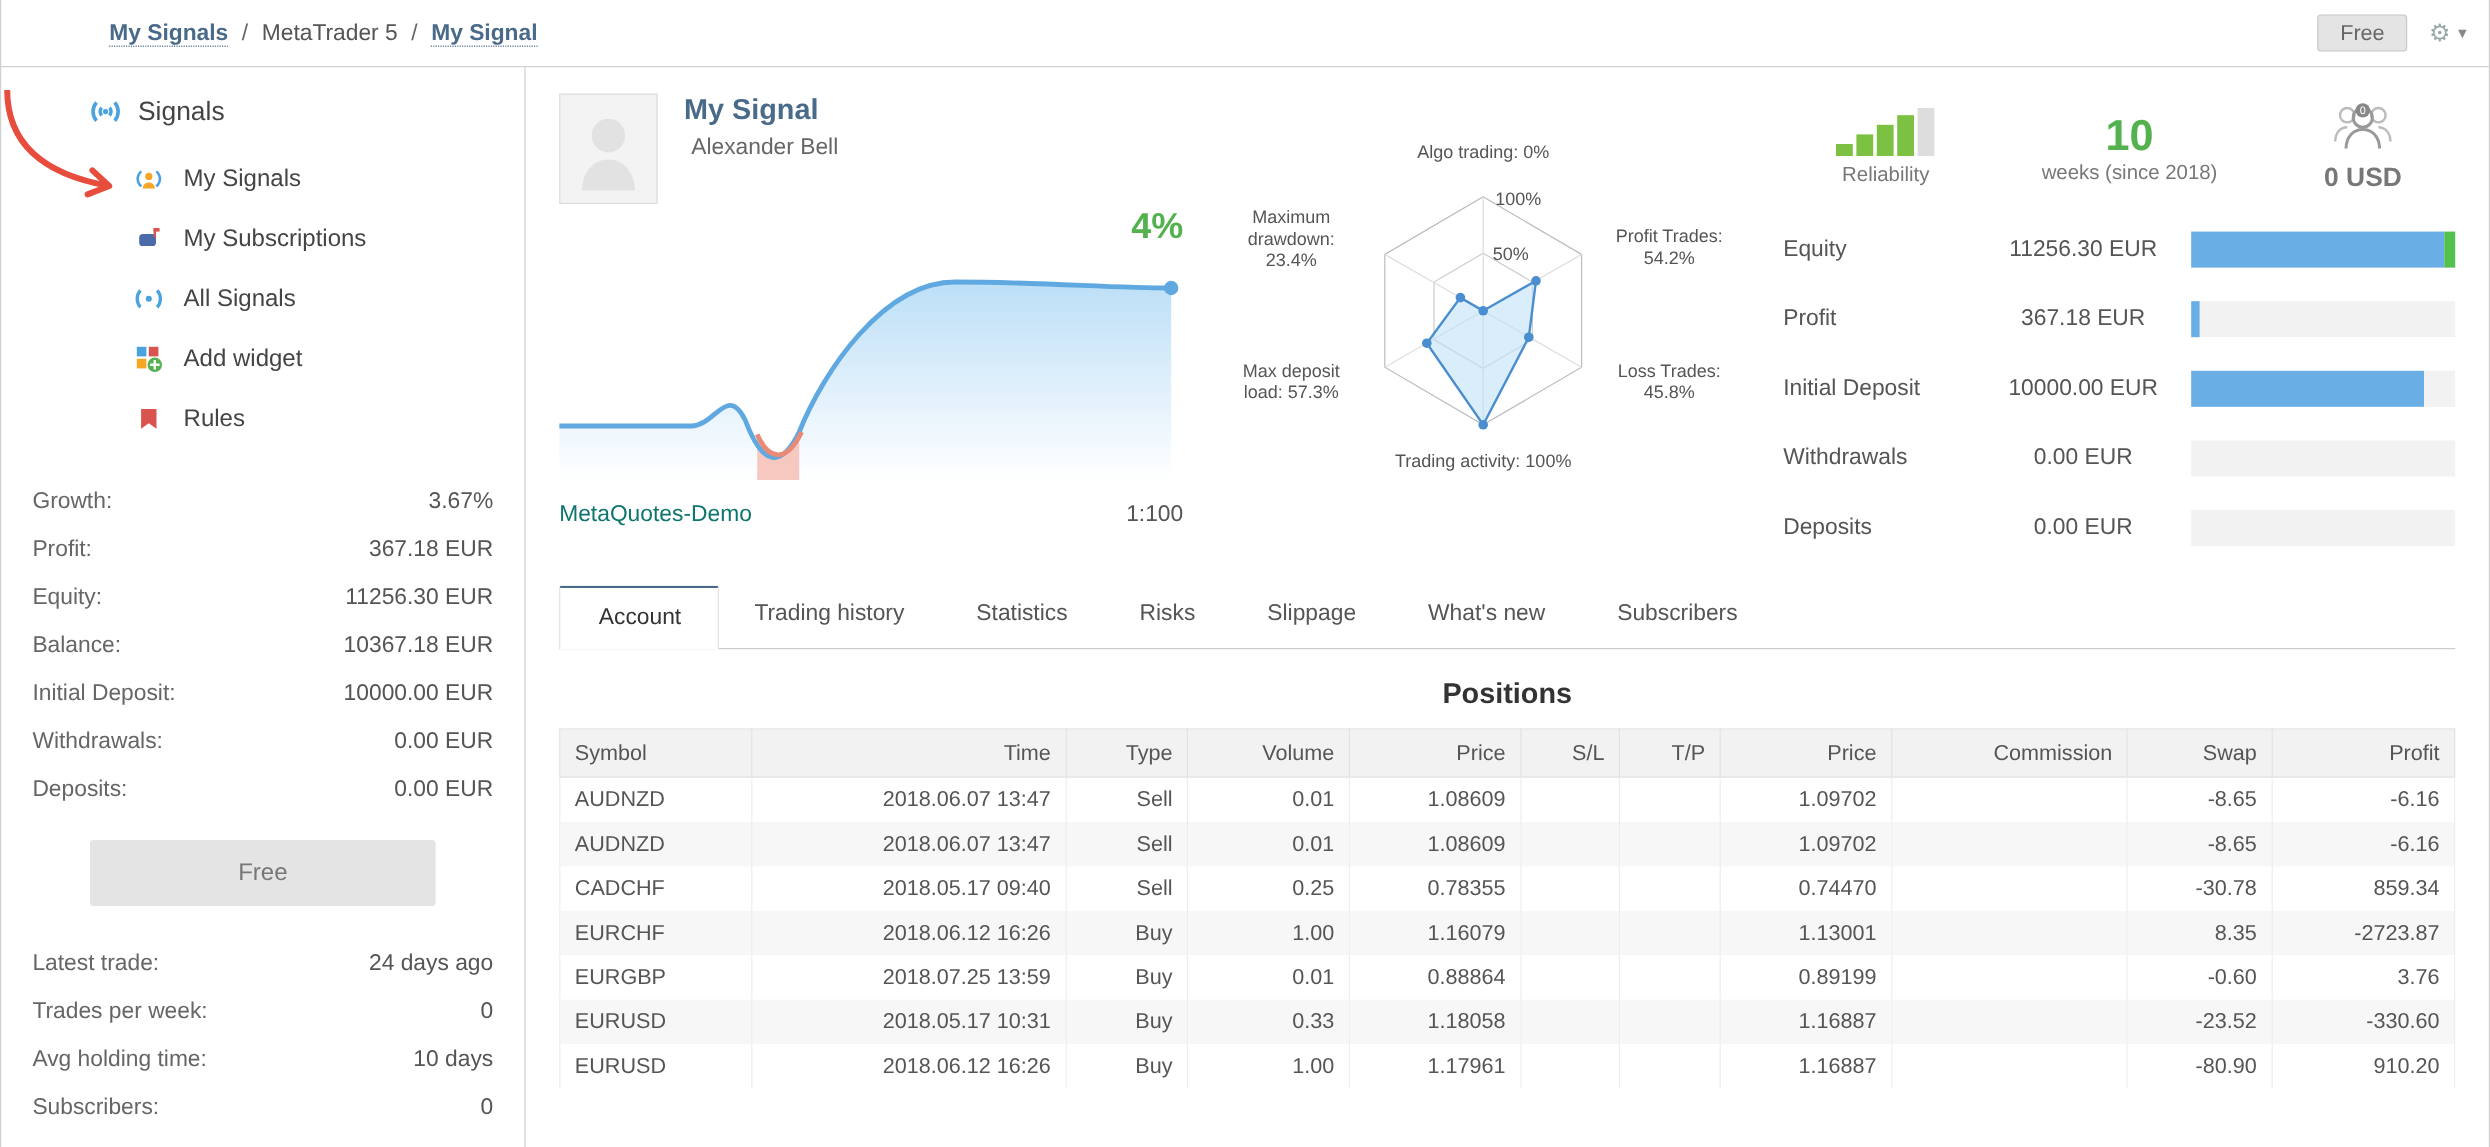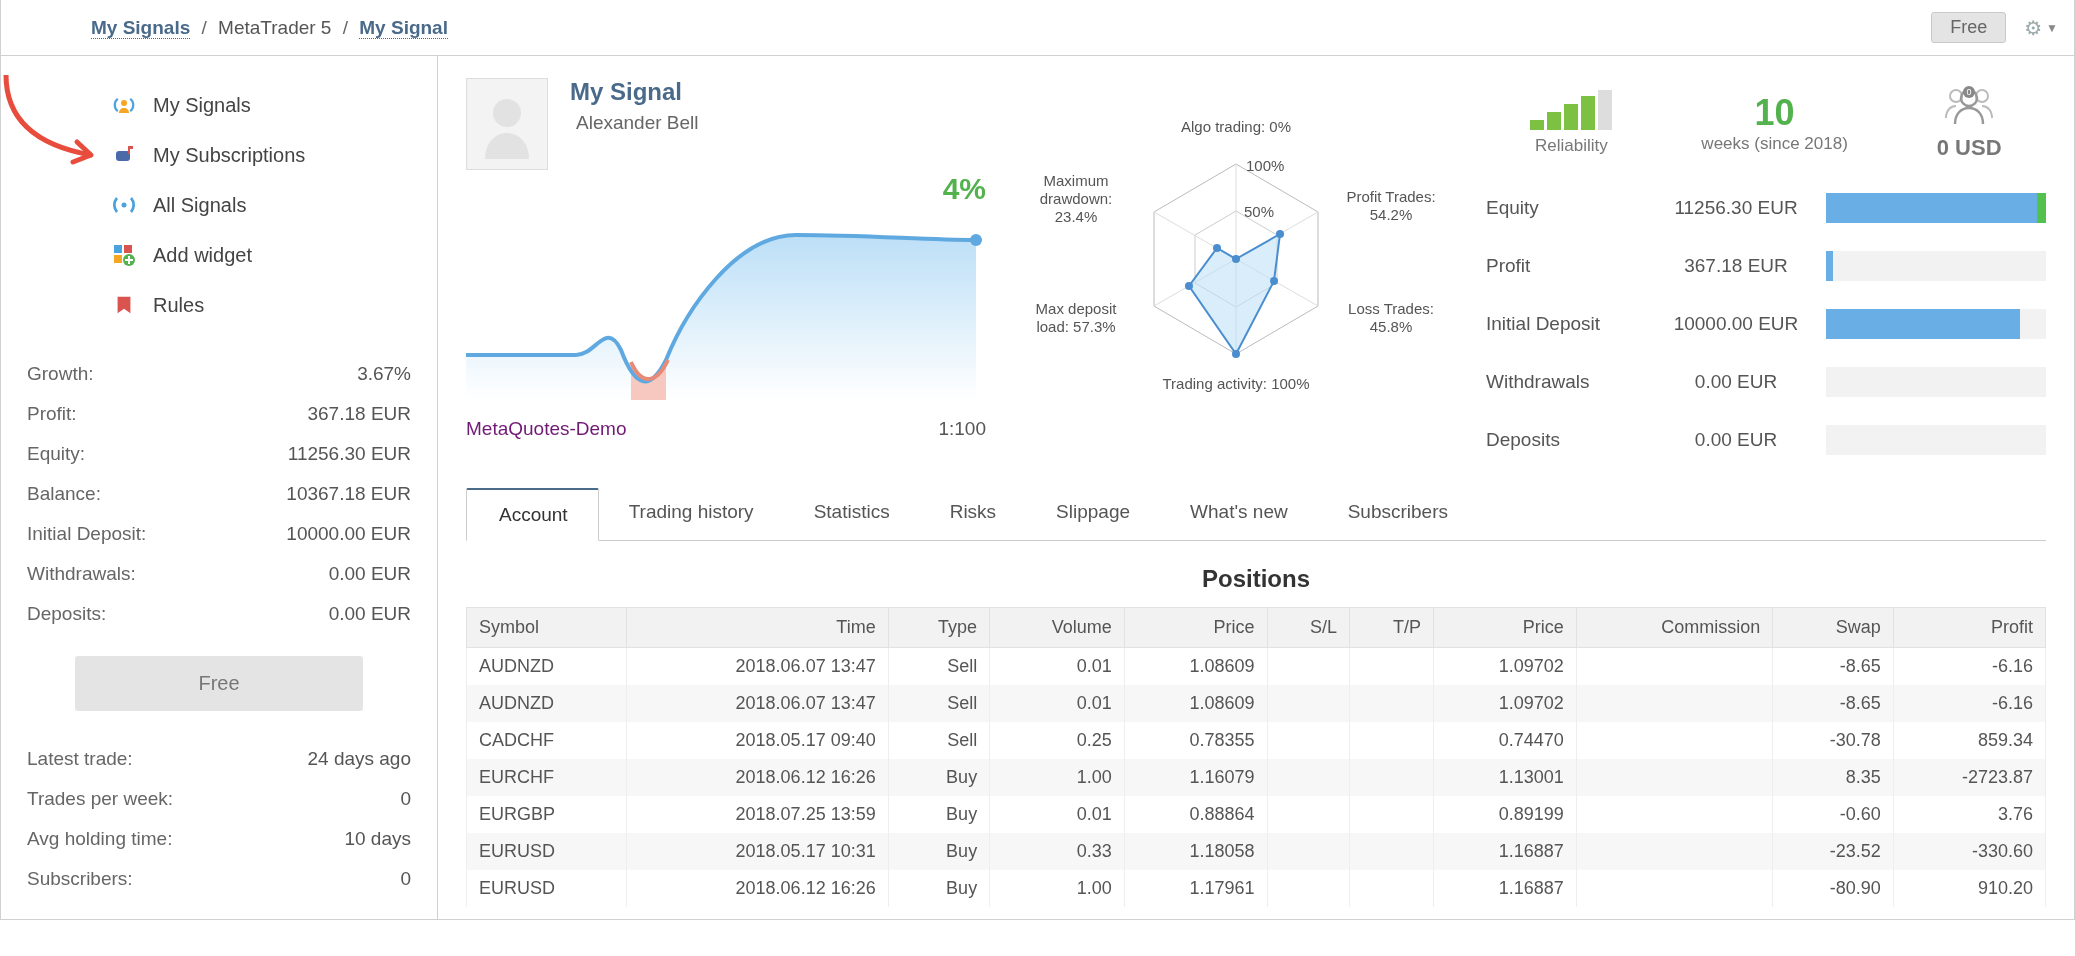--- a/index.html
+++ b/index.html
@@ -41,21 +41,21 @@
 .profile { width: 520px; }
 .profile-top { display: flex; gap: 22px; }
 .avatar { width: 82px; height: 92px; background: #f3f3f3; border: 1px solid #ddd; display: flex; align-items: center; justify-content: center; }
 .avatar svg { width: 60px; height: 70px; }
 .sig-name { font-size: 24px; color: #4a6a8a; font-weight: bold; margin-bottom: 6px; }
 .author { font-size: 19px; color: #666; margin-left: 6px; }
 
 .growth-chart { position: relative; height: 230px; margin-top: 10px; }
 .growth-pct { position: absolute; right: 0; top: -8px; color: #53b24e; font-size: 30px; font-weight: bold; }
 .growth-foot { display: flex; justify-content: space-between; color: #555; font-size: 19px; margin-top: 8px; }
-.growth-foot .srv { color: #701a75; }
+.growth-foot .srv { color: #0f766e; }
 
 .radar { width: 440px; padding-top: 26px; text-align: center; position: relative; }
 .radar text { font-size: 15px; fill: #555; }
 
 .stats { width: 560px; padding-top: 6px; }
 .stats-top { display: flex; align-items: center; justify-content: space-around; margin-bottom: 18px; }
 .rel-bars { display: flex; align-items: flex-end; gap: 3px; height: 40px; }
 .rel-lbl { font-size: 17px; color: #777; text-align: center; margin-top: 6px; }
 .weeks-n { color: #53b24e; font-size: 36px; font-weight: bold; text-align: center; }
 .weeks-t { font-size: 17px; color: #777; text-align: center; }
@@ -105,20 +105,29 @@
     <div class="free-btn">Free</div>
     <div class="gear">
       <span>⚙</span>
       <span style="font-size:12px;color:#888">▼</span>
     </div>
   </div>
 
   <div class="body">
 
     <div class="sidebar">
+      <div class="side-head">
+        <span class="ic">
+          <svg viewBox="0 0 24 24" width="26" height="26">
+              <path fill="#4aa3df" d="M4 4a12 12 0 0 0 0 16l2-2a9 9 0 0 1 0-12zm16 0-2 2a9 9 0 0 1 0 12l2 2a12 12 0 0 0 0-16zM8 8a6 6 0 0 0 0 8l2-2a3 3 0 0 1 0-4zm8 0-2 2a3 3 0 0 1 0 4l2 2a6 6 0 0 0 0-8z"></path>
+              <circle cx="12" cy="12" r="2" fill="#4aa3df"></circle>
+            </svg>
+        </span>
+        <span>Signals</span>
+      </div>
       <ul class="nav">
         <li>
           <span class="ic">
             <svg viewBox="0 0 24 24" width="24" height="24">
                 <path fill="#4aa3df" d="M5 5a9 9 0 0 0 0 14l1.5-1.5a7 7 0 0 1 0-11zM19 5l-1.5 1.5a7 7 0 0 1 0 11L19 19a9 9 0 0 0 0-14z"></path>
                 <circle cx="12" cy="10" r="3" fill="#f5a623"></circle>
                 <path fill="#f5a623" d="M7 20c0-3 2-5 5-5s5 2 5 5z"></path>
               </svg>
           </span>
           <span>My Signals</span>

